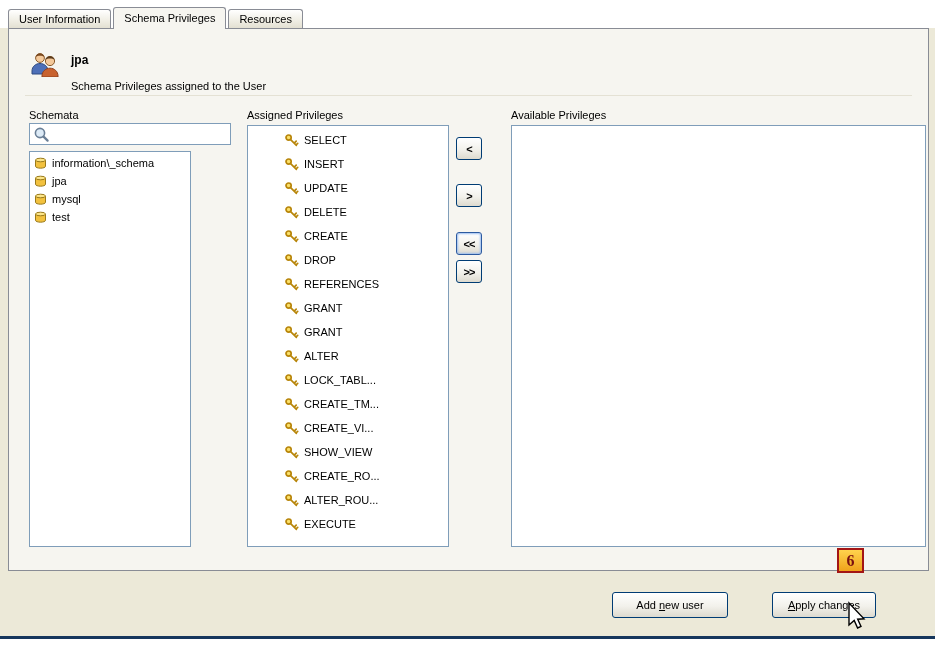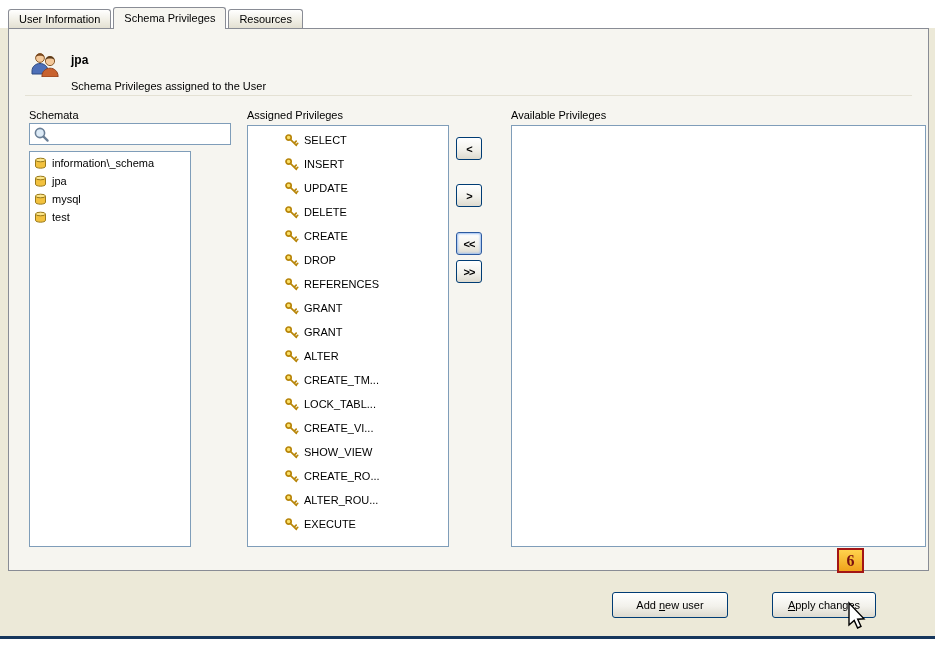--- a/index.html
+++ b/index.html
@@ -259,29 +259,29 @@
           <path d="M6.6 6.6 L12.4 12.4 M10.2 10.2 L12.2 8.2 M12 12 L13.7 10.3" stroke="#B8860B" stroke-width="1.7" fill="none" stroke-linecap="round"></path>
         </svg>
         <span>ALTER</span>
       </div>
 
       <div class="row priv-row">
         <svg width="15" height="15" viewBox="0 0 15 15">
           <circle cx="4.6" cy="4.6" r="2.6" fill="#FBE06A" stroke="#B8860B" stroke-width="1.7"></circle>
           <path d="M6.6 6.6 L12.4 12.4 M10.2 10.2 L12.2 8.2 M12 12 L13.7 10.3" stroke="#B8860B" stroke-width="1.7" fill="none" stroke-linecap="round"></path>
         </svg>
+        <span>LOCK_TABL...</span>
+      </div>
+
+      <div class="row priv-row">
+        <svg width="15" height="15" viewBox="0 0 15 15">
+          <circle cx="4.6" cy="4.6" r="2.6" fill="#FBE06A" stroke="#B8860B" stroke-width="1.7"></circle>
+          <path d="M6.6 6.6 L12.4 12.4 M10.2 10.2 L12.2 8.2 M12 12 L13.7 10.3" stroke="#B8860B" stroke-width="1.7" fill="none" stroke-linecap="round"></path>
+        </svg>
         <span>CREATE_TM...</span>
-      </div>
-
-      <div class="row priv-row">
-        <svg width="15" height="15" viewBox="0 0 15 15">
-          <circle cx="4.6" cy="4.6" r="2.6" fill="#FBE06A" stroke="#B8860B" stroke-width="1.7"></circle>
-          <path d="M6.6 6.6 L12.4 12.4 M10.2 10.2 L12.2 8.2 M12 12 L13.7 10.3" stroke="#B8860B" stroke-width="1.7" fill="none" stroke-linecap="round"></path>
-        </svg>
-        <span>LOCK_TABL...</span>
       </div>
 
       <div class="row priv-row">
         <svg width="15" height="15" viewBox="0 0 15 15">
           <circle cx="4.6" cy="4.6" r="2.6" fill="#FBE06A" stroke="#B8860B" stroke-width="1.7"></circle>
           <path d="M6.6 6.6 L12.4 12.4 M10.2 10.2 L12.2 8.2 M12 12 L13.7 10.3" stroke="#B8860B" stroke-width="1.7" fill="none" stroke-linecap="round"></path>
         </svg>
         <span>CREATE_VI...</span>
       </div>
 

